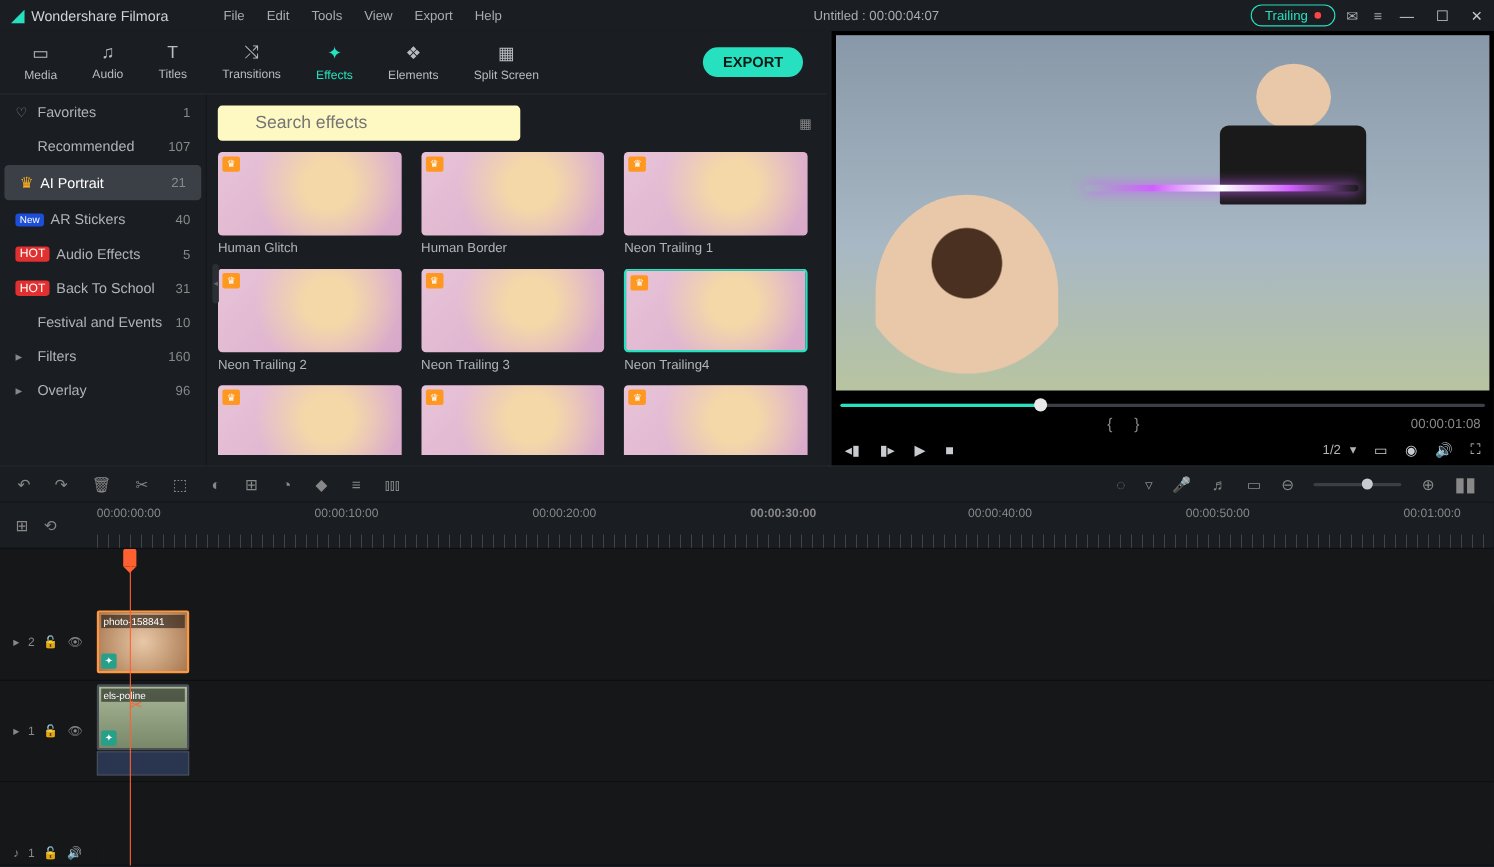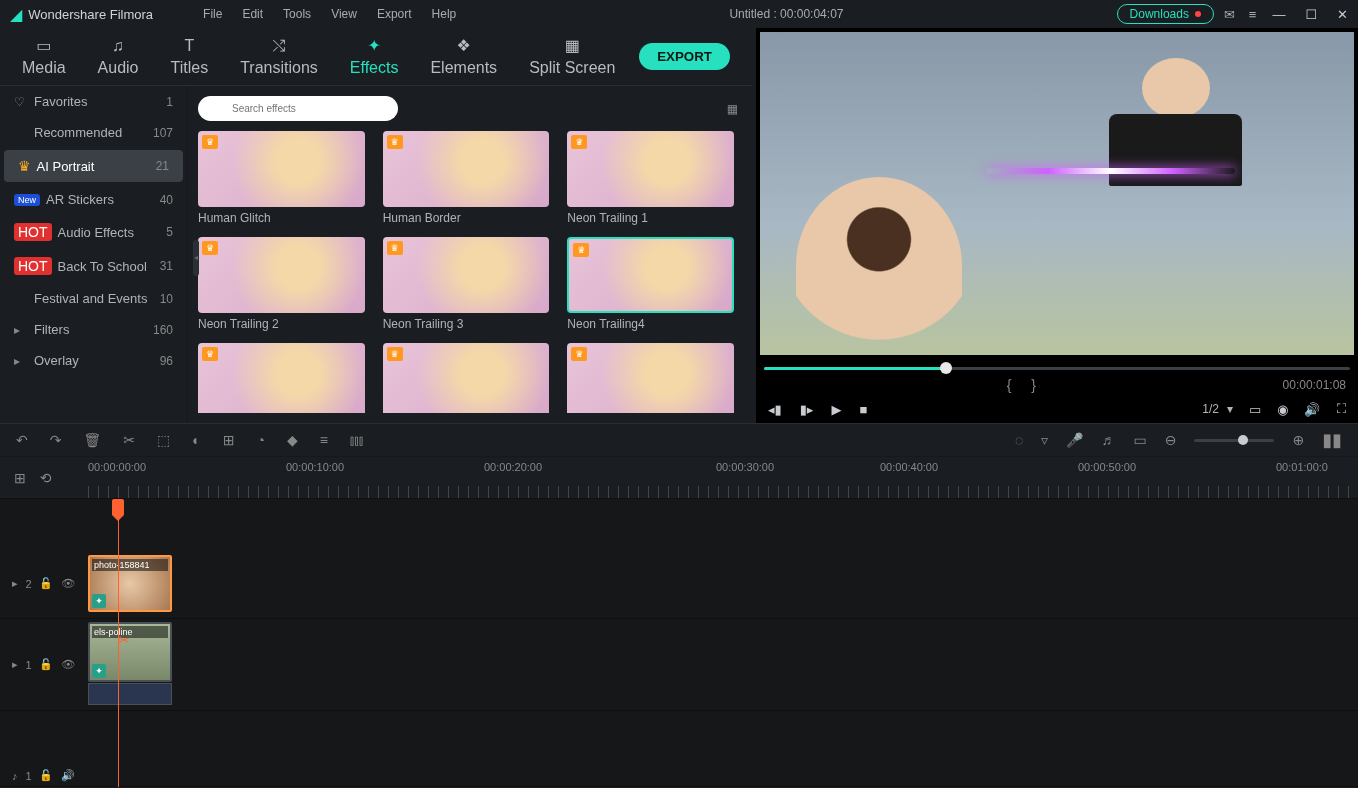--- a/index.html
+++ b/index.html
@@ -14,37 +14,37 @@
 .red-dot{width:6px;height:6px;background:#ff4444;border-radius:50%}
 .win-controls{display:flex;gap:20px;margin-left:16px;color:#c8ccd0}
 .win-btn{cursor:pointer;font-size:13px}
 
 .main{display:flex;height:395px}
 .left-panel{width:752px;display:flex;flex-direction:column;background:#1a1d21}
 .tabs{height:58px;display:flex;align-items:center;padding:0 10px;border-bottom:1px solid #2a2d31;gap:8px}
 .tab{display:flex;flex-direction:column;align-items:center;padding:6px 12px;color:#b8bcc0;cursor:pointer;gap:4px}
 .tab.active{color:#26e0bf}
 .tab-icon{font-size:16px}
-.tab-label{font-size:16px}
+.tab-label{font-size:11px}
 .export-btn{margin-left:auto;margin-right:12px;background:#26e0bf;color:#0a1a14;padding:6px 18px;border-radius:16px;font-weight:600;cursor:pointer;border:none}
 
 .panel-body{flex:1;display:flex;overflow:hidden}
 .sidebar{width:188px;background:#1a1d21;overflow-y:auto;border-right:1px solid #16181b}
 .sidebar-item{display:flex;align-items:center;padding:8px 14px;cursor:pointer;color:#b0b4b8;font-size:13px}
 .sidebar-item.active{background:#3a4046;color:#fff;border-radius:4px;margin:2px 4px}
 .sidebar-icon{width:20px;font-size:12px;color:#888}
 .sidebar-label{flex:1}
 .sidebar-count{font-size:12px;color:#888}
 .badge-new{background:#1d4ed8;color:#fff;font-size:9px;padding:1px 4px;border-radius:3px;margin-right:6px}
-.badge-hot{background:#e03030;color:#fff;font-size:14px;padding:1px 4px;border-radius:3px;margin-right:6px}
+.badge-hot{background:#e03030;color:#fff;font-size:11px;padding:1px 4px;border-radius:3px;margin-right:6px}
 .badge-crown{color:#ffb020;font-size:14px;margin-right:6px}
 
 .content{flex:1;display:flex;flex-direction:column;padding:10px;background:#1a1d21}
 .search-row{display:flex;gap:8px;margin-bottom:10px;align-items:center}
-.search-box{flex:1;background:#ffffff;border:none;border-radius:14px;padding:7px 34px;color:#888;font-size:10px;position:relative}
+.search-box{flex:1;background:#fef9c3;border:none;border-radius:4px;padding:7px 34px;color:#888;font-size:16px;position:relative}
 .search-wrap{position:relative;flex:1}
 .search-icon-i{position:absolute;left:10px;top:6px;color:#888}
 .grid-toggle{color:#888;cursor:pointer;padding:4px}
 
 .effects-grid{flex:1;display:grid;grid-template-columns:repeat(3,1fr);gap:12px 18px;overflow-y:auto;padding-right:8px;align-content:start}
 .effect-card{cursor:pointer}
 .effect-thumb{height:76px;background:linear-gradient(135deg,#e8c4d8,#d8a8c8);border-radius:4px;position:relative;overflow:hidden}
 .effect-thumb.selected{border:2px solid #26e0bf}
 .effect-thumb::before{content:"";position:absolute;inset:0;background:radial-gradient(circle at 60% 40%,#f4d8a8 20%,transparent 60%)}
 .crown-badge{position:absolute;top:4px;left:4px;background:#ff9820;width:16px;height:14px;border-radius:2px;display:flex;align-items:center;justify-content:center;font-size:9px;color:#fff}
@@ -108,21 +108,21 @@
   <span class="menu-item">File</span>
   <span class="menu-item">Edit</span>
   <span class="menu-item">Tools</span>
   <span class="menu-item">View</span>
   <span class="menu-item">Export</span>
   <span class="menu-item">Help</span>
   <span class="spacer"></span>
   <span class="title-center">Untitled : 00:00:04:07</span>
   <span class="spacer"></span>
   <span class="tutorials-btn">
-      <span>Downloads</span>
+      <span>Trailing</span>
       <span class="red-dot"></span>
     </span>
   <span class="win-btn">✉</span>
   <span class="win-btn" style="margin-left:14px">≡</span>
   <div class="win-controls">
     <span class="win-btn">—</span>
     <span class="win-btn">☐</span>
     <span class="win-btn">✕</span>
   </div>
 </div>
@@ -348,21 +348,21 @@
 <div class="timeline">
   <div class="ruler">
     <div class="ruler-left">
       <span class="tool-btn">⊞</span>
       <span class="tool-btn">⟲</span>
     </div>
     <div class="ruler-track" id="ruler">
         <span class="ruler-time" style="left: 0px;">00:00:00:00</span>
         <span class="ruler-time" style="left: 198px;">00:00:10:00</span>
         <span class="ruler-time" style="left: 396px;">00:00:20:00</span>
-        <span class="ruler-time" style="left: 628px;">00:00:30:00</span>
+        <span class="ruler-time" style="left: 594px; font-weight: bold;">00:00:30:00</span>
         <span class="ruler-time" style="left: 792px;">00:00:40:00</span>
         <span class="ruler-time" style="left: 990px;">00:00:50:00</span>
         <span class="ruler-time" style="left: 1188px;">00:01:00:0</span>
         <div class="ruler-ticks"></div>
       </div>
   </div>
   <div class="tracks">
     <div class="playhead">
         <div class="playhead-head"></div>
       </div>

